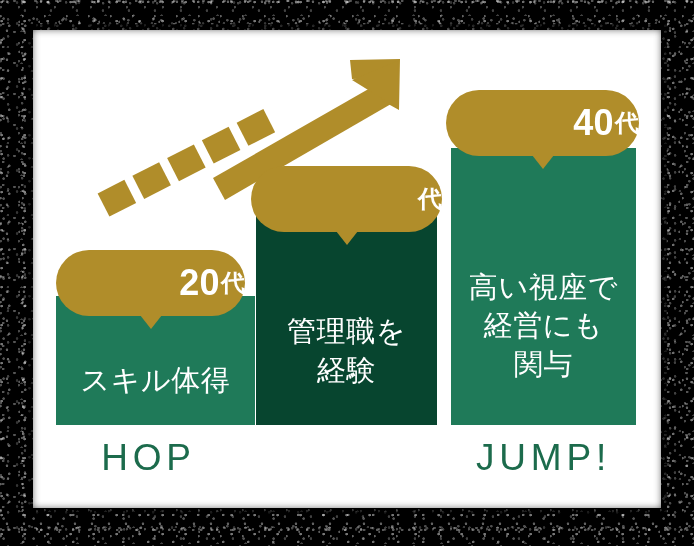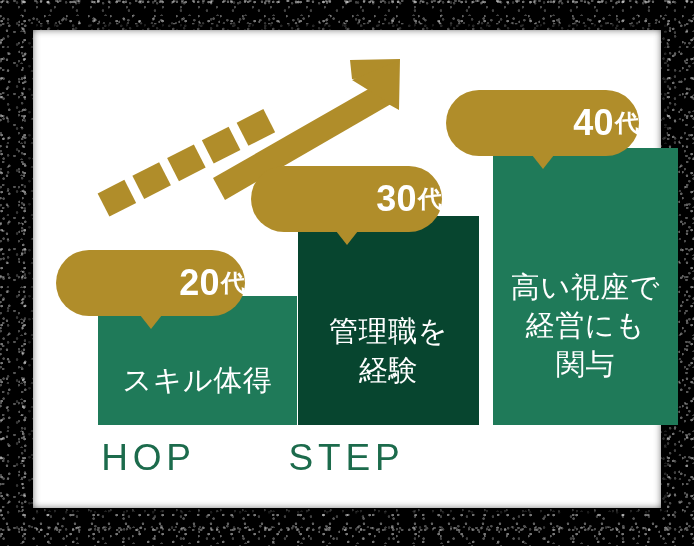--- a/index.html
+++ b/index.html
@@ -47,21 +47,21 @@
   
   #card-edge{
     position:absolute;left:27px;top:24px;width:640px;height:490px;
     box-shadow:inset 0 0 9px 4px rgba(0,0,0,.85);
     pointer-events:none;
   }
 
   .plot{position:absolute;left:0;top:0;width:694px;height:546px;}
 
   
-  .bar{position:absolute;margin-left:42px;}
+  .bar{position:absolute;}
   #bar-1{left:56px;  top:296px; width:199px; height:129px; background:#1f7a59;}
   #bar-2{left:256px; top:216px; width:181px; height:209px; background:#07452f;text-decoration:underline;}
   #bar-3{left:451px; top:148px; width:185px; height:277px; background:#1f7a59;}
 
   .bar-text{
     position:absolute;left:0;right:0;
     color:#ffffff;
     text-align:center;
     font-weight:500;
     letter-spacing:.02em;
@@ -145,29 +145,28 @@
       <span class="num">20</span>
       <span class="suffix">代</span>
     </div>
     <div class="step-label" id="label-1">HOP</div>
 
     <div class="bar" id="bar-2">
       <div class="bar-text">管理職を
 経験</div>
     </div>
     <div class="badge" id="badge-2">
-      <span class="num">30</span>
       <span class="suffix">代</span>
     </div>
-    <div class="step-label" id="label-2">STEP</div>
 
     <div class="bar" id="bar-3">
       <div class="bar-text">高い視座で
 経営にも
 関与</div>
     </div>
     <div class="badge" id="badge-3">
       <span class="num">40</span>
       <span class="suffix">代</span>
     </div>
+    <div class="step-label" id="label-3">JUMP!</div>
 
   </div>
 </div>
 
 </body></html>

